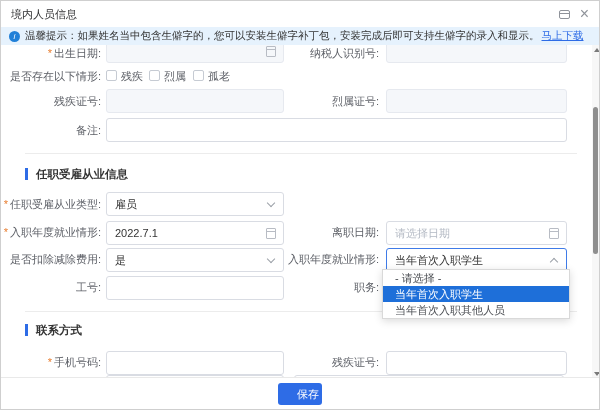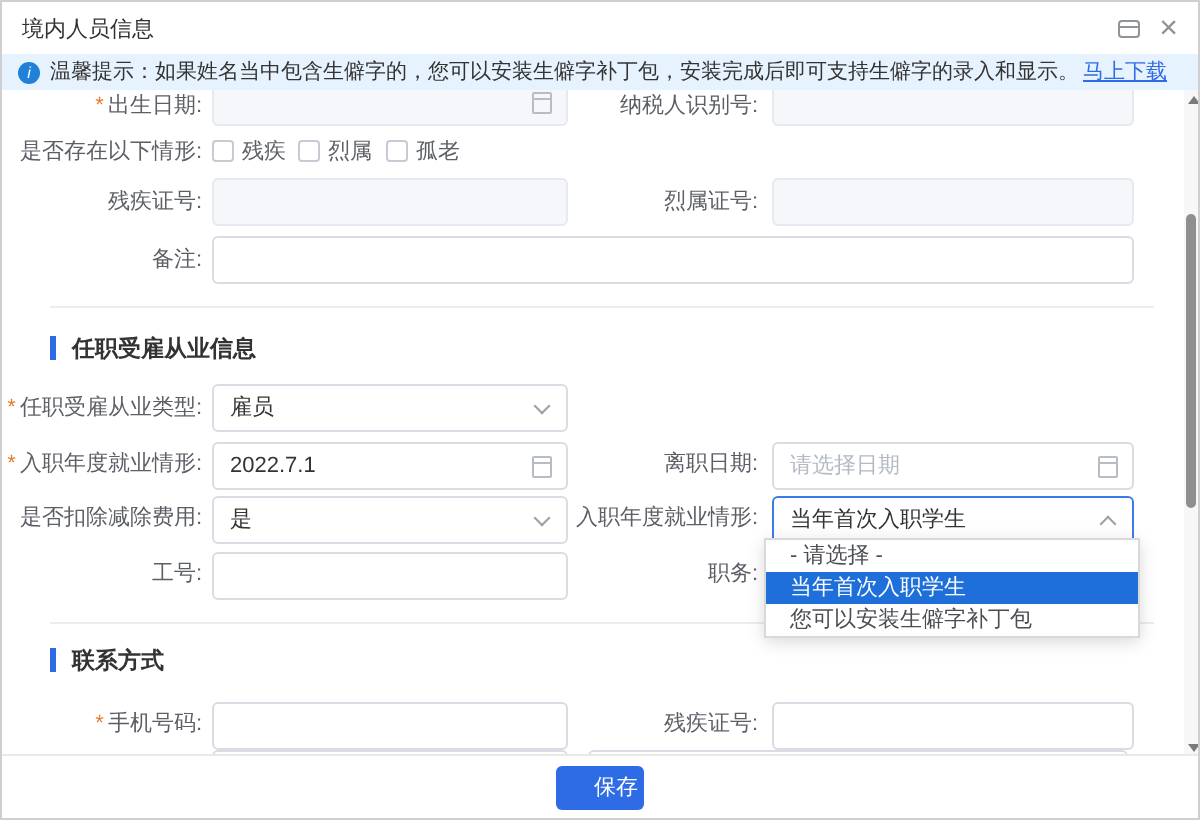--- a/index.html
+++ b/index.html
@@ -149,21 +149,21 @@
     <div class="fld fld-r sel focus" style="top:203px"><span>当年首次入职学生</span><span class="chev chev-up"></span></div>
 
     <span class="lbl lbl-l" style="top:235px">工号:</span>
     <div class="fld fld-l" style="top:231px"></div>
     <span class="lbl lbl-r" style="top:235px">职务:</span>
     <div class="fld fld-r" style="top:231px"></div>
 
     <div class="dd">
       <div class="dd-opt">- 请选择 -</div>
       <div class="dd-opt active">当年首次入职学生</div>
-      <div class="dd-opt">您可以安装生僻字补丁包</div>
+      <div class="dd-opt">当年首次入职其他人员</div>
     </div>
 
     <div class="divider" style="top:266px"></div>
 
     <div class="sec" style="top:278px">
       <span class="sec-bar"></span>
       <span class="sec-title">联系方式</span>
     </div>
 
     <span class="lbl lbl-l" style="top:310px"><em class="req">*</em><span>手机号码:</span></span>

